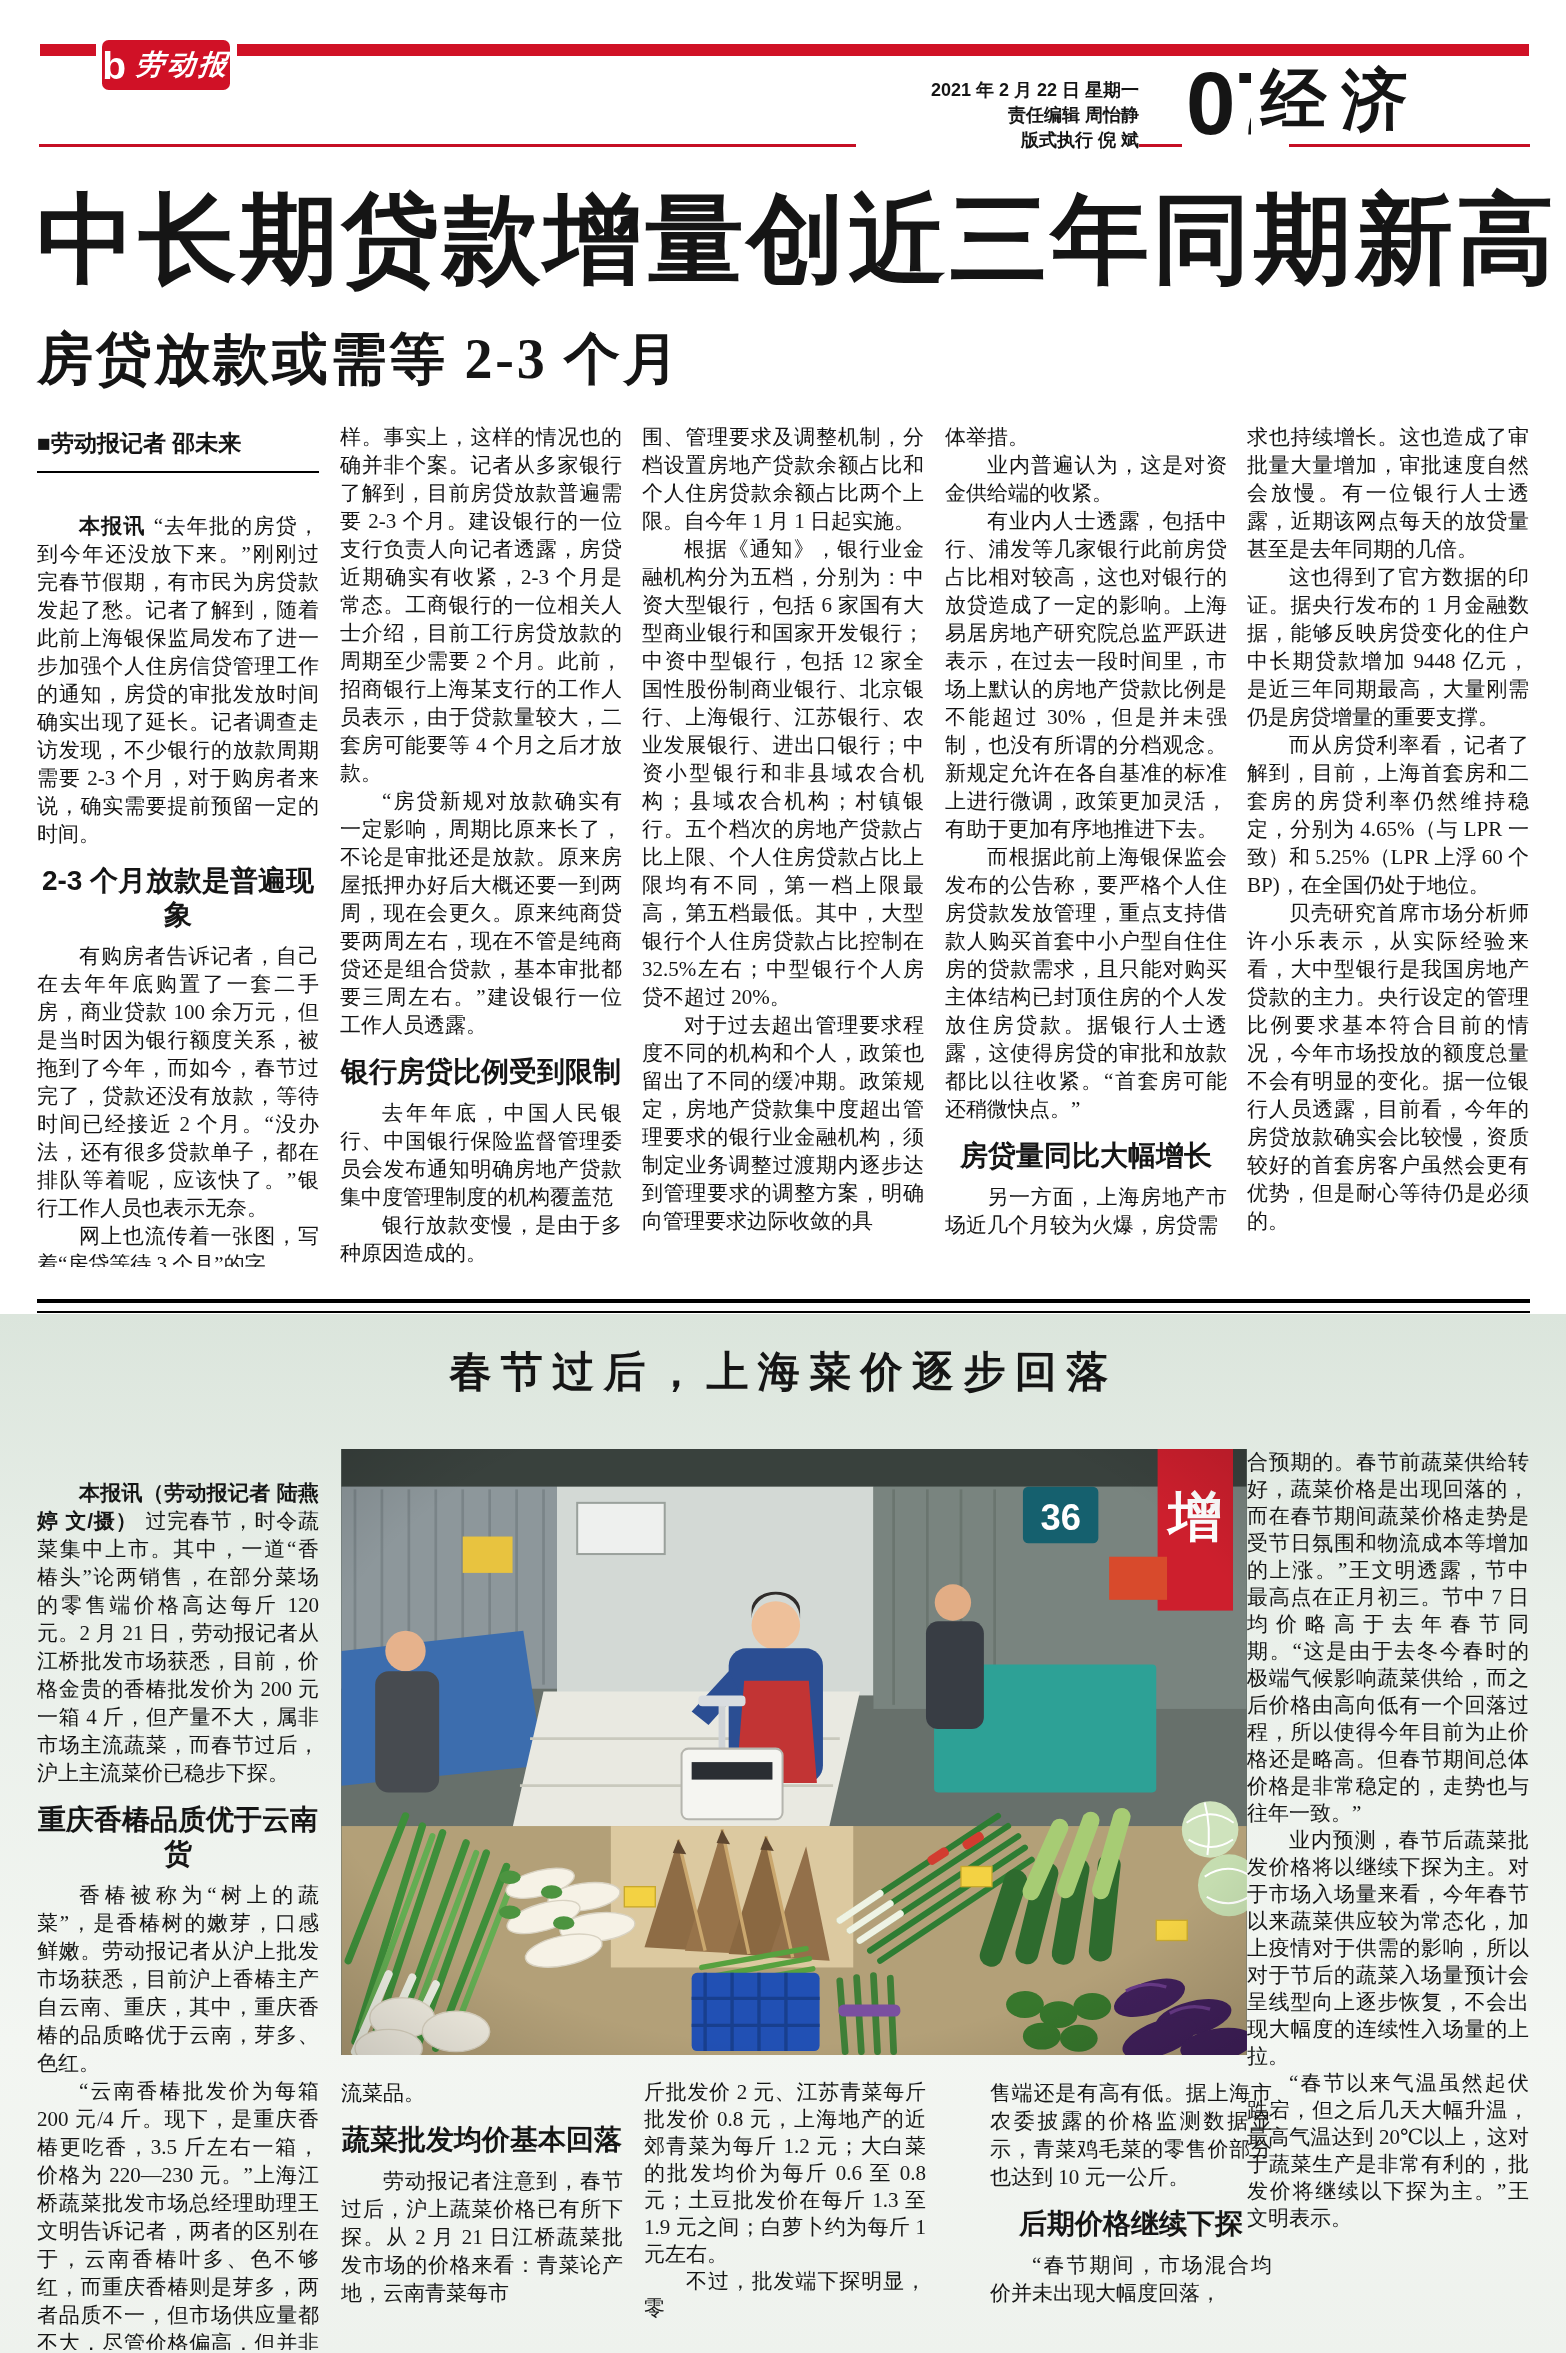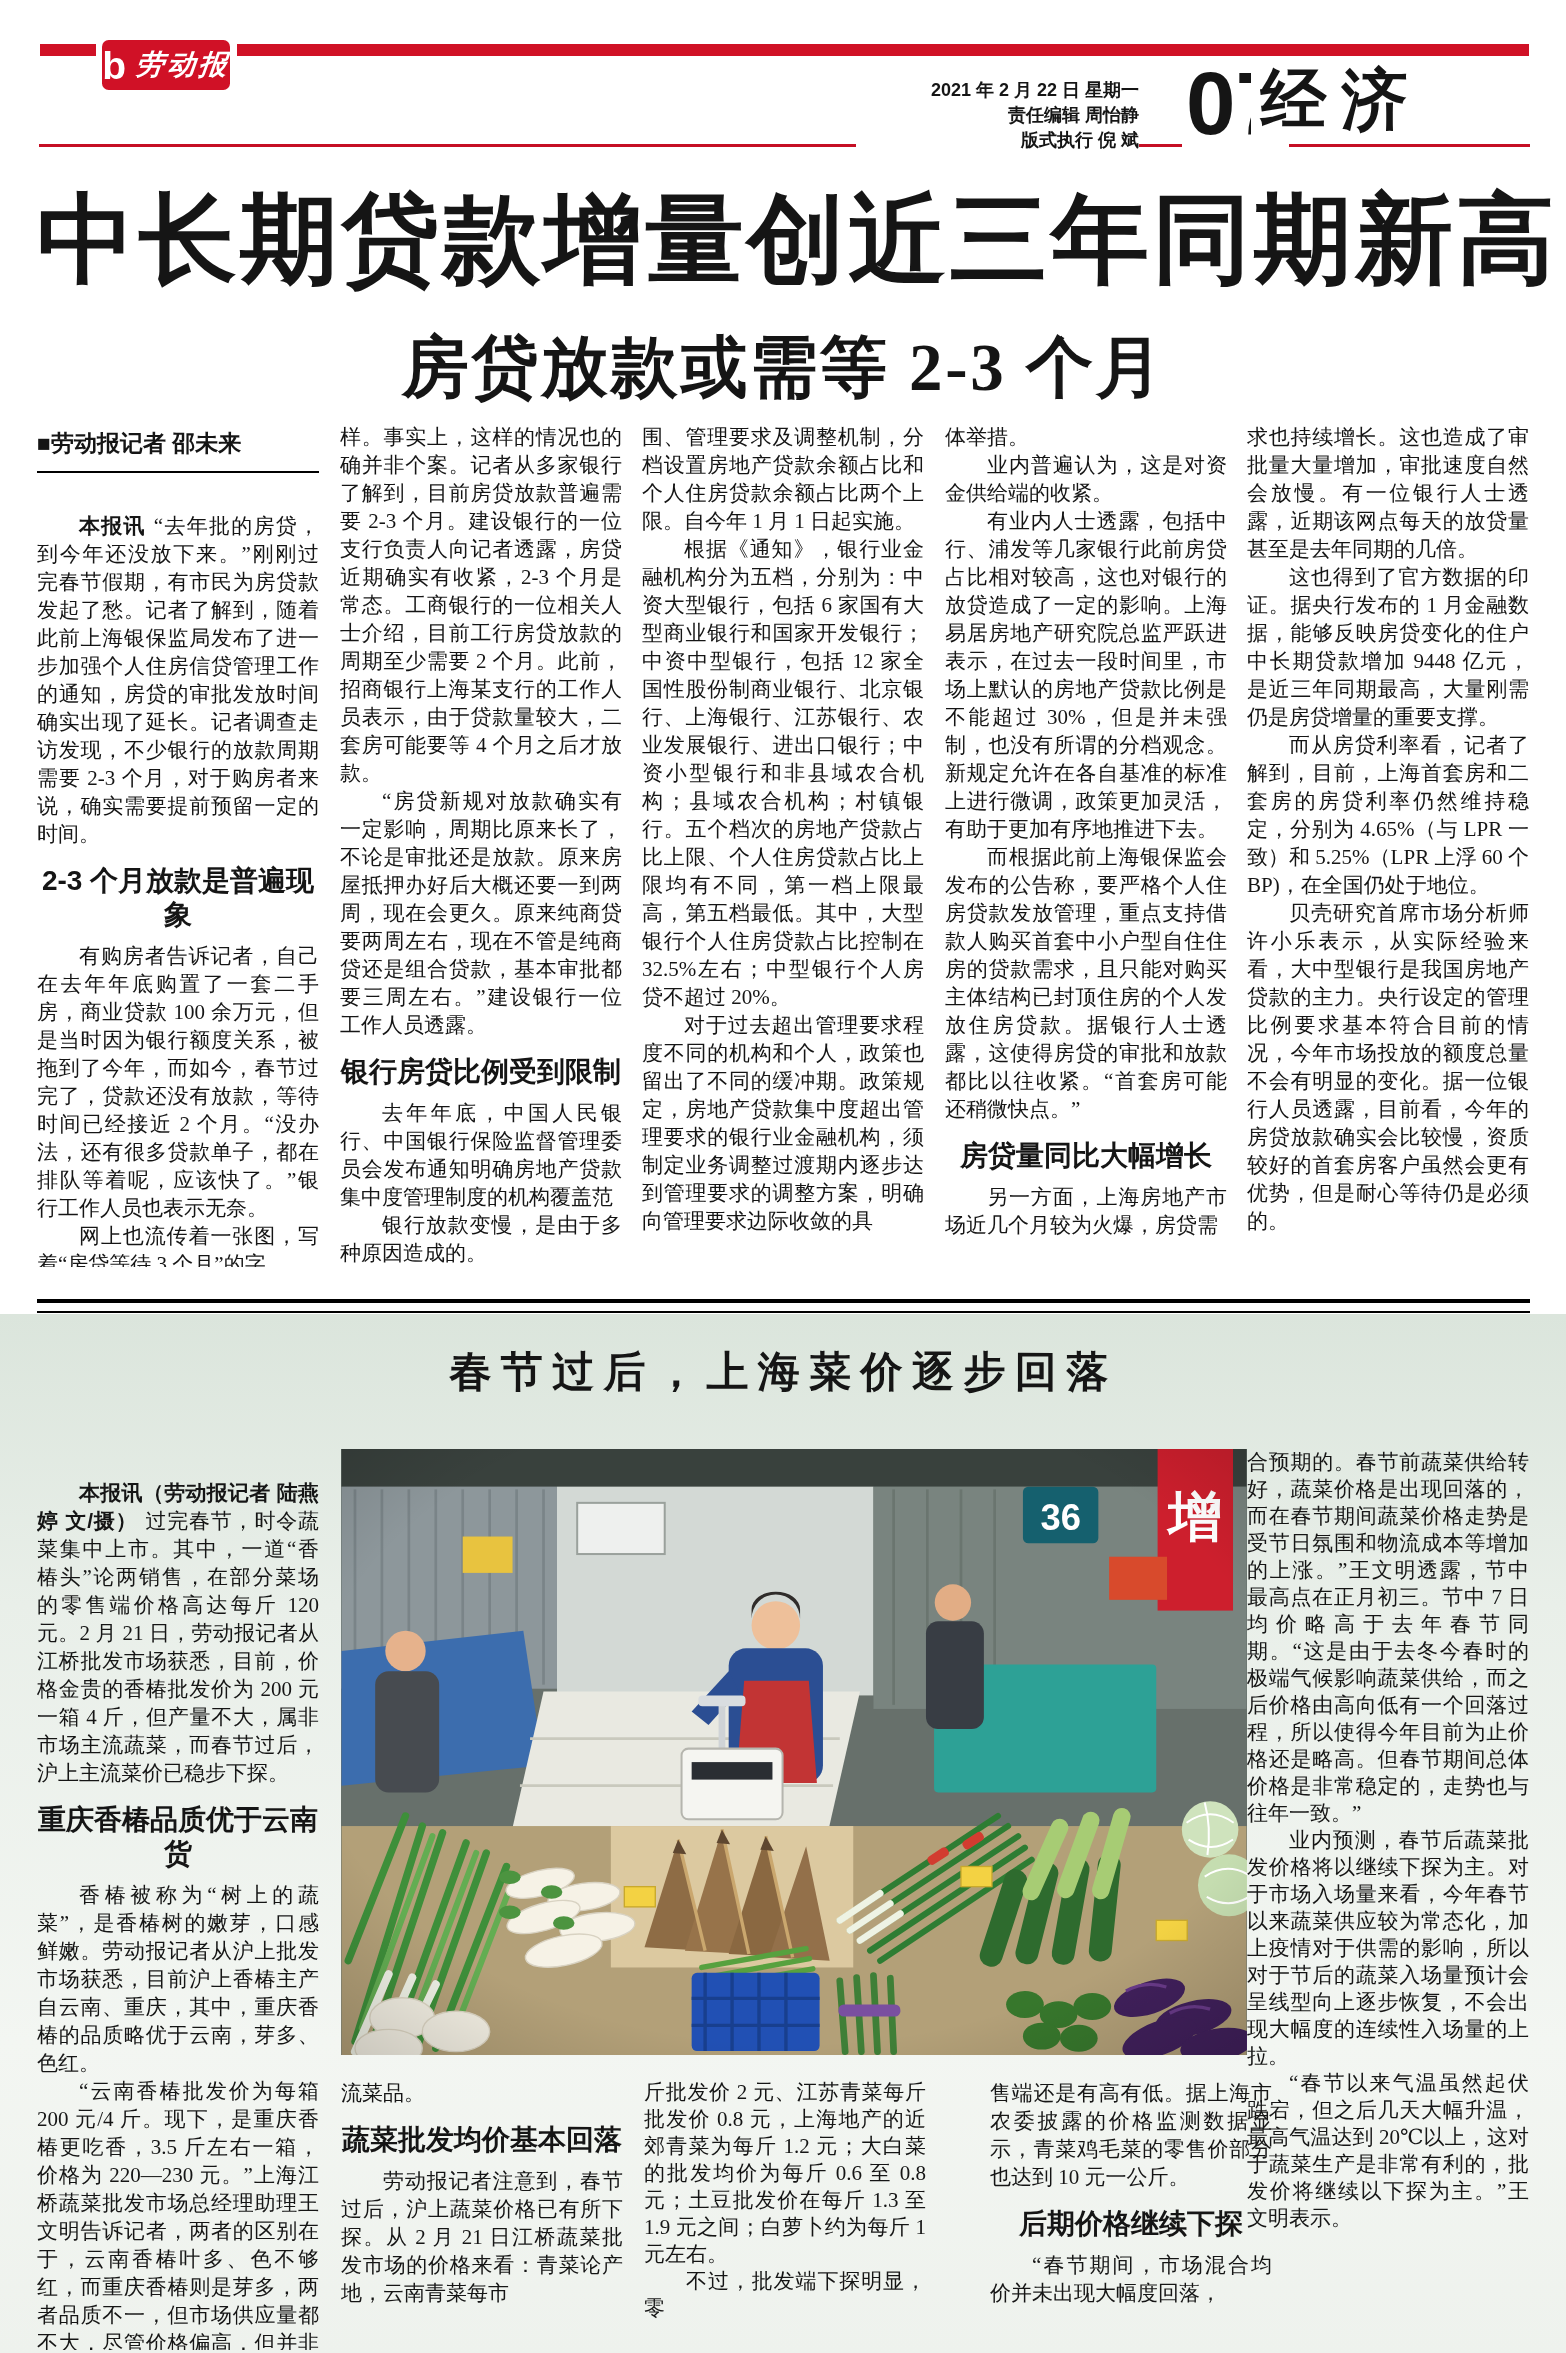--- a/index.html
+++ b/index.html
@@ -17,22 +17,22 @@
              font-family:"Liberation Sans","DejaVu Sans",sans-serif;font-weight:700;
              font-size:18px;line-height:25px;padding-bottom:4px;}
   .mast-num{left:1144px;top:57px;z-index:1;background:#fff;padding:0 4px;
             font-family:"Liberation Sans","DejaVu Sans",sans-serif;font-weight:900;font-size:89px;line-height:1.05;margin-left:38px;}
   .mast-sec{left:1251px;top:63px;z-index:1;background:#fff;padding:0 9.4px;
             font-family:"Liberation Sans","DejaVu Sans",sans-serif;font-weight:900;
             font-size:66px;line-height:1.1;letter-spacing:15px;}
   
   .headline{left:37px;top:182px;width:1493px;text-align:left;font-weight:900;
             font-size:98px;line-height:1.2;letter-spacing:3.4px;white-space:nowrap;}
-  .subheadline{left:37px;top:322px;width:1493px;text-align:center;font-weight:700;
-               font-size:67px;letter-spacing:2.7px;}
+  .subheadline{left:37px;top:322px;width:1493px;font-weight:700;
+               font-size:56px;letter-spacing:2.7px;}
   .col{width:282px;overflow:hidden;text-align:justify;}
   .col p{margin:0;font-size:21px;line-height:28px;text-indent:2em;}
   .col p.noind{text-indent:0;}
   .col p b{font-family:"Liberation Sans","DejaVu Sans",sans-serif;font-weight:700;margin-right:8px;}
   .col-head{font-family:"Liberation Sans","DejaVu Sans",sans-serif;font-weight:900;
             font-size:28px;line-height:1.2;text-align:center;margin:16px 0 10.8px 0;text-indent:0;}
   .byline{font-family:"Liberation Sans","DejaVu Sans",sans-serif;font-weight:700;font-size:23px;
           border-bottom:2.7px solid #000;padding:5.4px 0 12px 0;margin-bottom:39px;}
   .a1c{top:423px;height:844px;}
   

